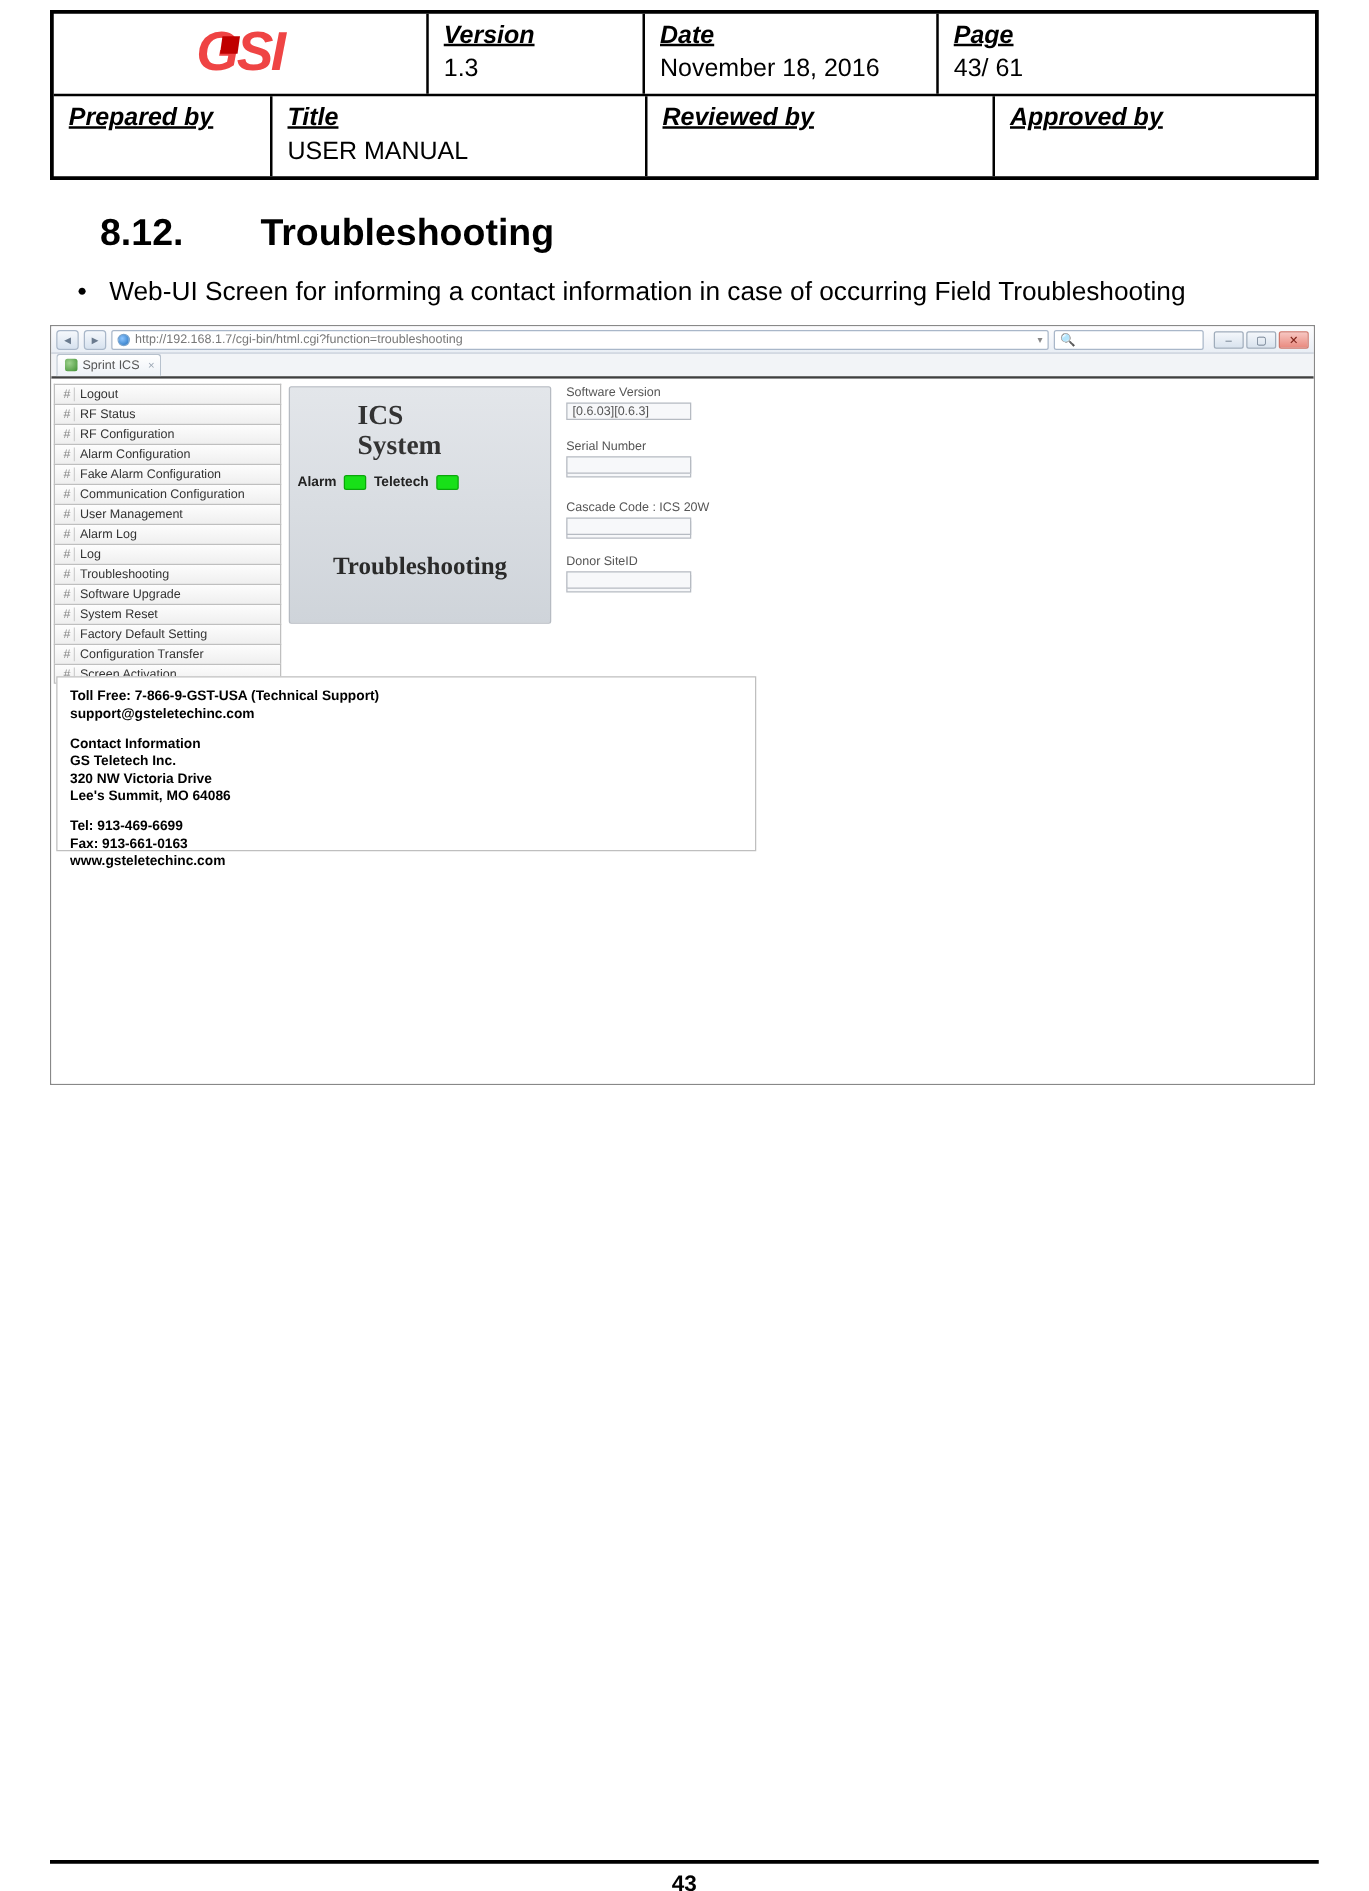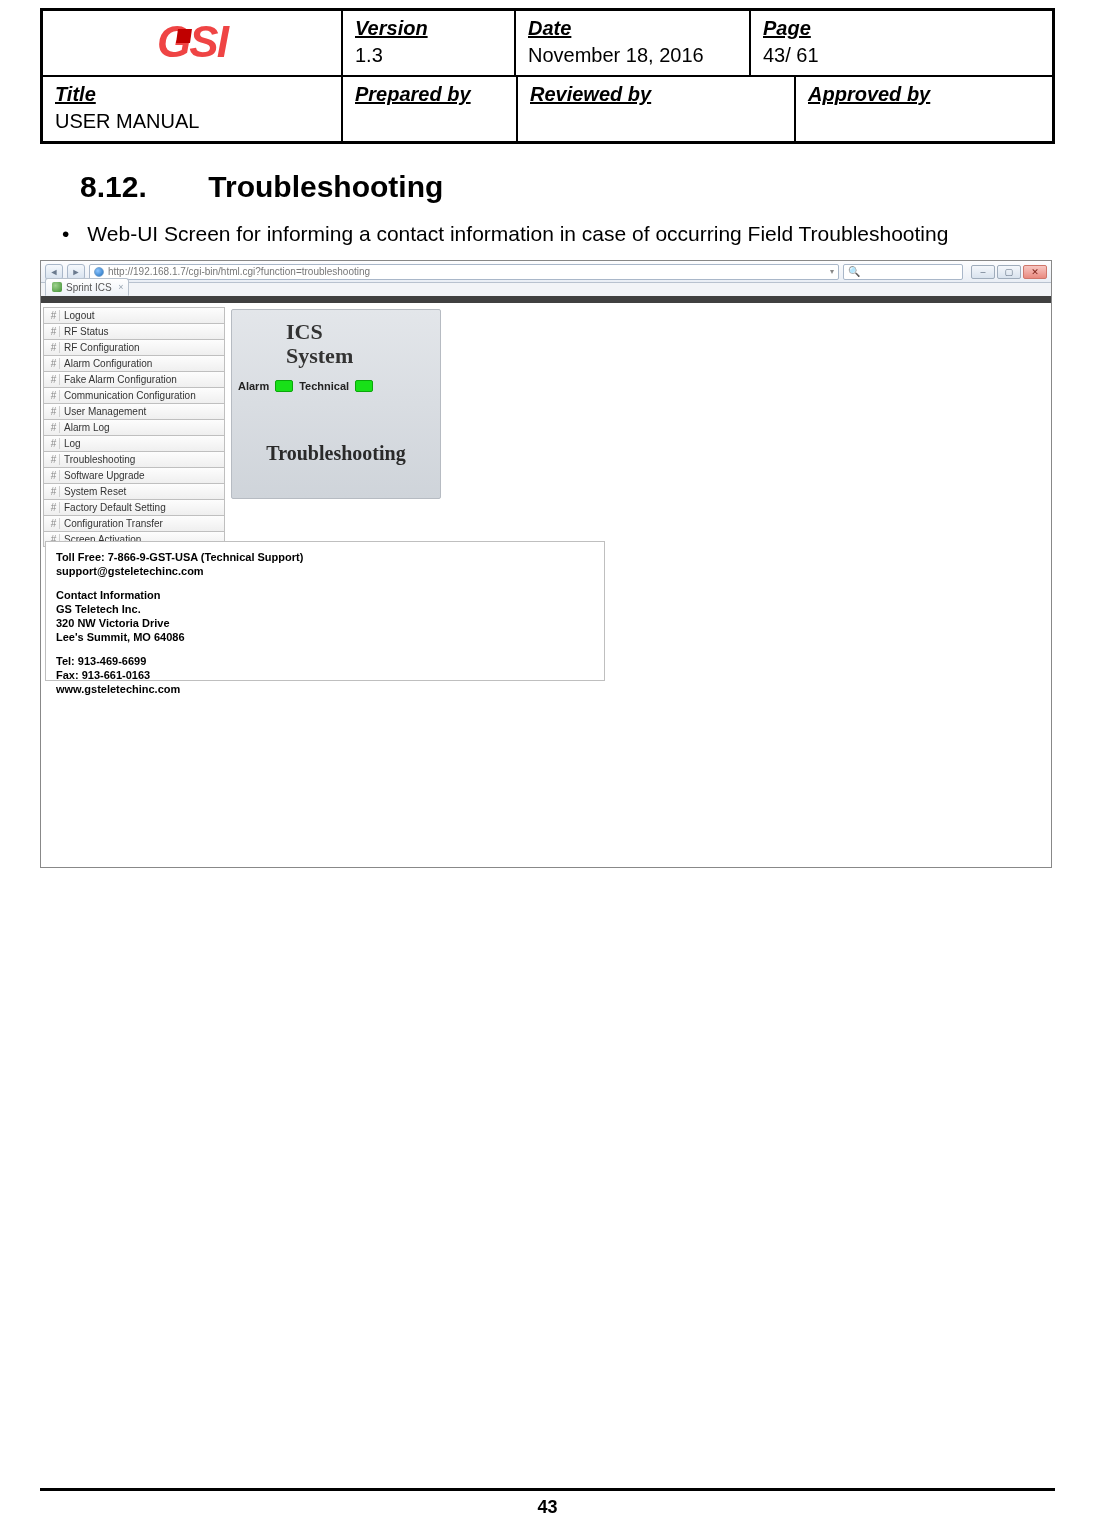--- a/index.html
+++ b/index.html
@@ -150,21 +150,21 @@
     background: linear-gradient(#f4f7fb,#d9e3ee);
     border-radius: 2px;
     display:flex; align-items:center; justify-content:center;
     font-size: 9px; color:#5a6a7d;
   }
   .win-btn.close { background: linear-gradient(#f7c6c1,#e98a7f); border-color:#cf766a; color:#7a1e14; }
 
   .tabstrip {
     height: 20px;
     background: #f2f4f7;
-    border-bottom: 7px solid #404040;
+    border-bottom: 2px solid #404040;
     display: flex;
     align-items: flex-end;
     padding-left: 4px;
   }
   .tab {
     height: 18px;
     background: linear-gradient(#ffffff,#eef2f7);
     border: 1px solid #b7c1cd;
     border-bottom: 1px solid #eef2f7;
     border-radius: 3px 3px 0 0;
@@ -305,26 +305,26 @@
       <div class="dh-cell" style="width:235px;">
         <span class="dh-label">Date</span>
         <span class="dh-value">November 18, 2016</span>
       </div>
       <div class="dh-cell" style="flex:1;">
         <span class="dh-label">Page</span>
         <span class="dh-value">43/ 61</span>
       </div>
     </div>
     <div class="doc-header-row2">
+      <div class="dh-cell" style="width:175px;">
+        <span class="dh-label">Prepared by</span>
+      </div>
       <div class="dh-cell" style="width:300px;">
         <span class="dh-label">Title</span>
         <span class="dh-value">USER MANUAL</span>
-      </div>
-      <div class="dh-cell" style="width:175px;">
-        <span class="dh-label">Prepared by</span>
       </div>
       <div class="dh-cell" style="width:278px;">
         <span class="dh-label">Reviewed by</span>
       </div>
       <div class="dh-cell" style="flex:1;">
         <span class="dh-label">Approved by</span>
       </div>
     </div>
   </div>
 
@@ -432,26 +432,44 @@
         </div>
 
       <div class="center-panel">
         <div class="ics-title">
           <span>ICS</span><br>
           <span>System</span>
         </div>
         <div class="status-line">
           <span>Alarm</span>
           <span class="led"></span>
-          <span>Technical</span>
+          <span>Teletech</span>
           <span class="led"></span>
         </div>
         <div class="page-label">Troubleshooting</div>
       </div>
 
+      <div class="info-col">
+        <div class="info-field">
+          <div class="info-label">Software Version</div>
+          <div class="info-input">[0.6.03][0.6.3]</div>
+        </div>
+        <div class="info-field dbl-border">
+          <div class="info-label">Serial Number</div>
+          <div class="info-input"></div>
+        </div>
+        <div class="info-field dbl-border" style="margin-top:22px;">
+          <div class="info-label">Cascade Code : ICS 20W</div>
+          <div class="info-input"></div>
+        </div>
+        <div class="info-field dbl-border">
+          <div class="info-label">Donor SiteID</div>
+          <div class="info-input"></div>
+        </div>
+      </div>
 
       <div class="contact-block">
         <div>Toll Free: 7-866-9-GST-USA (Technical Support)</div>
         <div>support@gsteletechinc.com</div>
         <div class="spacer"></div>
         <div>Contact Information</div>
         <div>GS Teletech Inc.</div>
         <div>320 NW Victoria Drive</div>
         <div>Lee's Summit, MO 64086</div>
         <div class="spacer"></div>

